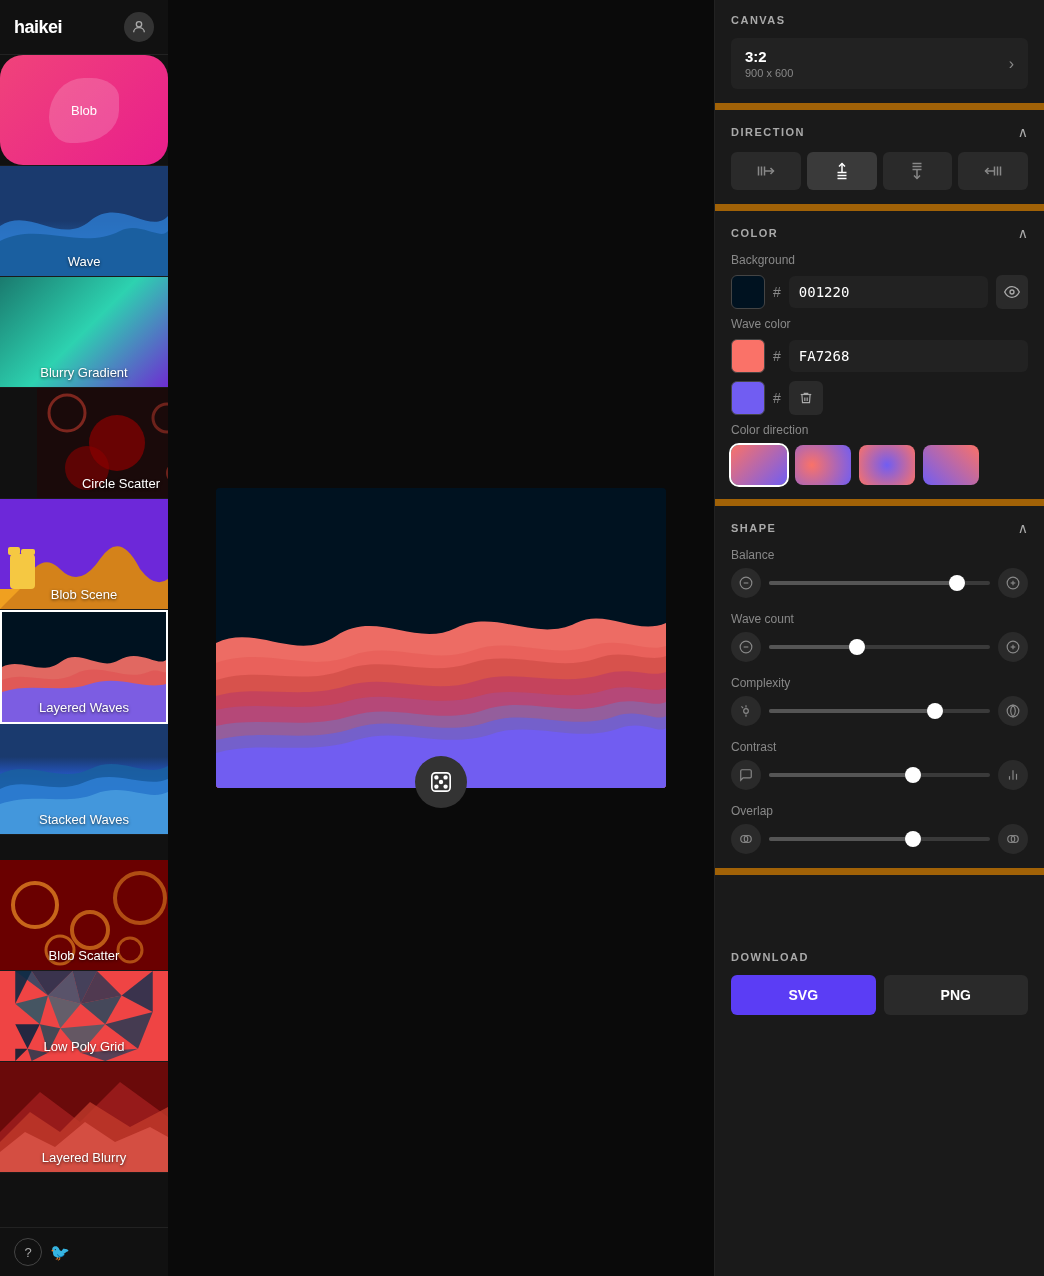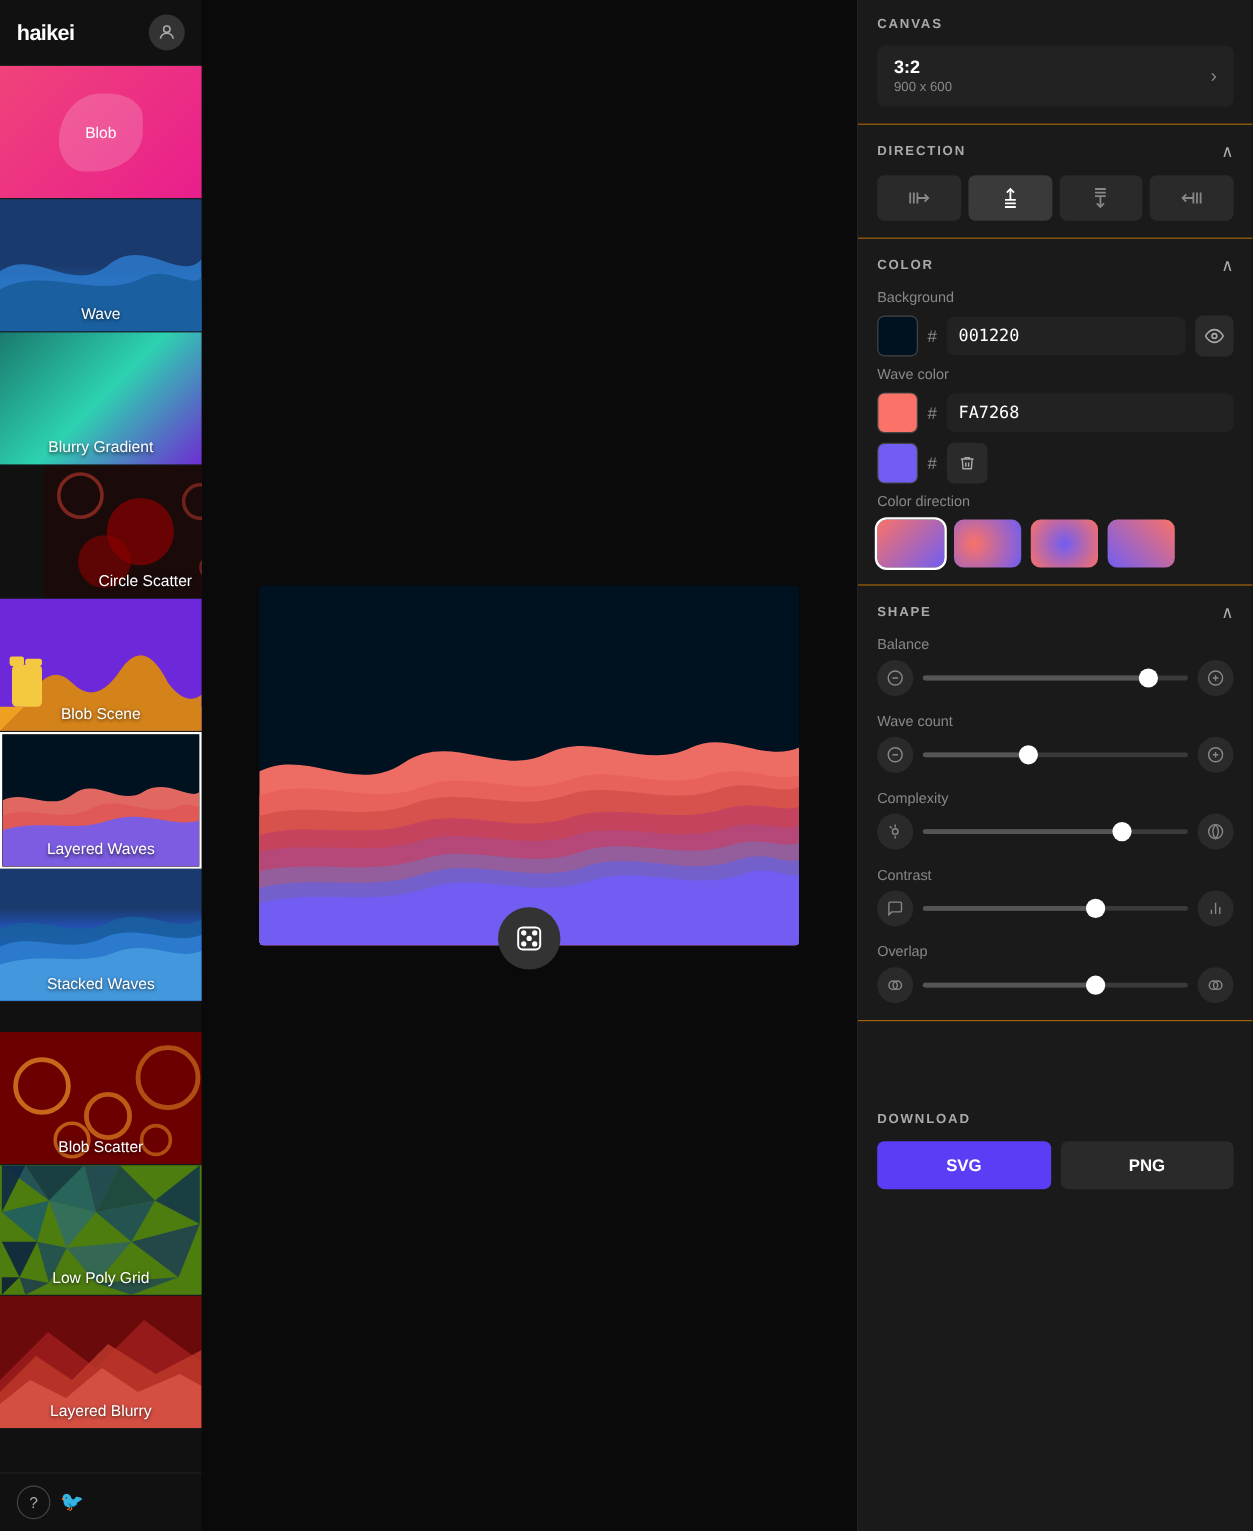--- a/index.html
+++ b/index.html
@@ -87,21 +87,21 @@
     
     .right-panel {
       width: 330px;
       background: #1a1a1a;
       overflow-y: auto;
       flex-shrink: 0;
       border-left: 1px solid #222;
     }
     .panel-section {
       padding: 14px 16px;
-      border-bottom: 1px solid #a16207;
+      border-bottom: 7px solid #a16207;
     }
     .section-header {
       display: flex; align-items: center; justify-content: space-between;
       margin-bottom: 12px;
     }
     .section-title {
       font-size: 11px; font-weight: 700; letter-spacing: 1.5px; color: #aaa; text-transform: uppercase;
     }
     .chevron { color: #aaa; font-size: 14px; cursor: pointer; }
 
@@ -193,21 +193,21 @@
       <svg width="16" height="16" viewBox="0 0 24 24" fill="none" stroke="currentColor" stroke-width="2">
         <circle cx="12" cy="8" r="4"></circle>
           <path d="M4 20c0-4 3.6-7 8-7s8 3 8 7"></path>
       </svg>
     </button>
   </div>
 
   <div class="sidebar-items">
 
     <div class="sidebar-item">
-      <div class="thumb thumb-blob" style="height:110px; display:flex; align-items:center; justify-content:center;">
+      <div class="thumb thumb-blob" style="height:110px; display:flex; align-items:center; justify-content:center;border-radius:23px;">
         <div style="width:70px;height:65px;background:rgba(255,255,255,0.18);border-radius:50% 40% 60% 30%/60% 30% 50% 40%;display:flex;align-items:center;justify-content:center;font-size:13px;color:#fff;">Blob</div>
       </div>
     </div>
 
     <div class="sidebar-item">
       <div class="thumb thumb-wave" style="height:110px;position:relative;overflow:hidden;">
         <svg viewBox="0 0 168 110" style="position:absolute;bottom:0;width:100%;" preserveAspectRatio="none">
           <path d="M0,60 C30,40 60,80 90,55 C120,30 150,70 168,50 L168,110 L0,110 Z" fill="#2d7dd2" opacity="0.8"></path>
           <path d="M0,75 C40,55 80,85 120,65 C140,55 160,75 168,65 L168,110 L0,110 Z" fill="#1a5fa0"></path>
         </svg>
@@ -276,21 +276,21 @@
           <circle cx="90" cy="70" r="18" fill="none" stroke="#e08020" stroke-width="4" opacity="0.7"></circle>
           <circle cx="140" cy="38" r="25" fill="none" stroke="#e08020" stroke-width="4" opacity="0.6"></circle>
           <circle cx="60" cy="90" r="14" fill="none" stroke="#e08020" stroke-width="3" opacity="0.7"></circle>
           <circle cx="130" cy="90" r="12" fill="none" stroke="#e08020" stroke-width="3" opacity="0.6"></circle>
         </svg>
         <span class="sidebar-item-label">Blob Scatter</span>
       </div>
     </div>
 
     <div class="sidebar-item">
-      <div class="thumb" style="height:108px;position:relative;background:#4d7c0f;overflow:hidden;">
+      <div class="thumb" style="height:90px;position:relative;background:#ef4444;overflow:hidden;">
         <svg viewBox="0 0 168 110" style="width:100%;height:100%;position:absolute;top:0;left:0;">
           <polygon points="0,0 40,30 20,0" fill="#1a4a6a" opacity="0.8"></polygon>
           <polygon points="20,0 40,30 70,0" fill="#0d3050" opacity="0.8"></polygon>
           <polygon points="40,30 70,0 80,40" fill="#1a5a7a" opacity="0.7"></polygon>
           <polygon points="0,0 20,0 0,40" fill="#0d2a45" opacity="0.9"></polygon>
           <polygon points="70,0 100,0 80,40" fill="#1a4060" opacity="0.8"></polygon>
           <polygon points="80,40 100,0 130,30" fill="#0d3555" opacity="0.7"></polygon>
           <polygon points="0,40 40,30 30,65" fill="#1a5a6a" opacity="0.8"></polygon>
           <polygon points="40,30 80,40 55,70" fill="#2a6a7a" opacity="0.7"></polygon>
           <polygon points="80,40 130,30 110,65" fill="#1a4a60" opacity="0.8"></polygon>

